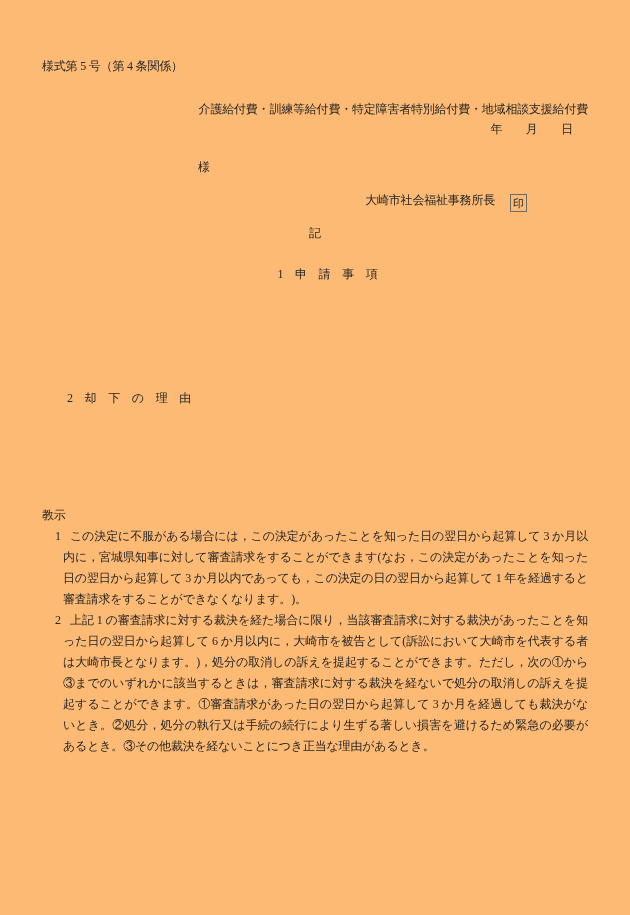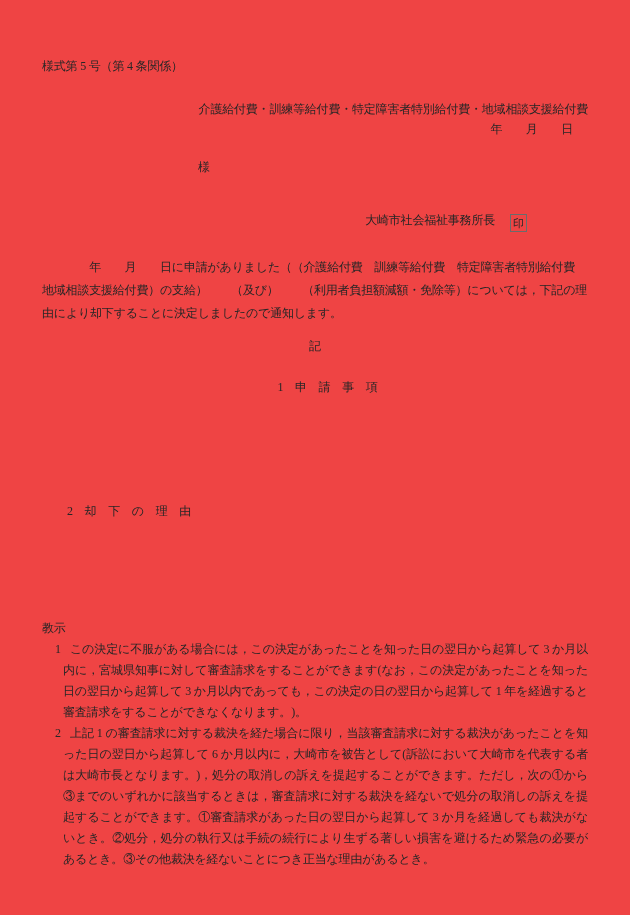--- a/index.html
+++ b/index.html
@@ -1,38 +1,38 @@
 <!DOCTYPE html>
 <html lang="ja"><head>
 <meta charset="utf-8">
 <style>
   html,body{margin:0;padding:0;background:#ffffff;}
   .page{
     position:relative;
     width:630px;
     height:915px;
     margin:0 auto;
-    background:#ef4444;
+    background:#fdba74;
     box-sizing:border-box;
     padding:58px 42px 0 42px;
     font-family:"Liberation Serif","DejaVu Serif",serif;
     font-size:12px;
     letter-spacing:-0.2px;
     color:#262626;
     overflow:hidden;
   }
   .form-label{line-height:16px;}
   .title{text-align:right;line-height:16px;}
   .title1{margin-top:27px;}
   .title2{margin-top:8px;}
   .right-line{text-align:right;line-height:16px;padding-right:15px;}
   .doc-number{margin-top:3px;}
   .date-line{margin-top:4px;}
   .recipient{margin-top:22px;line-height:16px;margin-left:156px;}
-  .issuer{margin-top:36px;line-height:18px;text-align:right;padding-right:61px;}
+  .issuer{margin-top:16px;line-height:18px;text-align:right;padding-right:61px;}
   .seal{
     display:inline-block;
     border:1px solid #6b6b6b;
     width:15px;
     height:16px;
     line-height:16px;
     text-align:center;
     font-size:11px;
     margin-left:15px;
     vertical-align:-3px;
@@ -70,23 +70,20 @@
   <div class="right-line date-line">年　　月　　日</div>
 
   <div class="recipient">
     <span>様</span>
   </div>
 
   <div class="issuer">
     <span>大崎市社会福祉事務所長</span><span class="seal">印</span>
   </div>
 
-  <div class="body-par">　　　　年　　月　　日に申請がありました（（介護給付費　訓練等給付費　特定障害者特別給付費
-地域相談支援給付費）の支給）　　（及び）　　（利用者負担額減額・免除等）については，下記の理
-由により却下することに決定しましたので通知します。</div>
 
   <div class="ki">記</div>
 
   <div class="item item1">1　申　請　事　項</div>
   <div class="item item2">2　却　下　の　理　由</div>
 
   <div class="kyoji">
     <div class="kyoji-heading">教示</div>
     <div class="hang">
       <span class="num">1</span><span>この決定に不服がある場合には，この決定があったことを知った日の翌日から起算して 3 か月以内に，宮城県知事に対して審査請求をすることができます(なお，この決定があったことを知った日の翌日から起算して 3 か月以内であっても，この決定の日の翌日から起算して 1 年を経過すると審査請求をすることができなくなります。)。</span>

